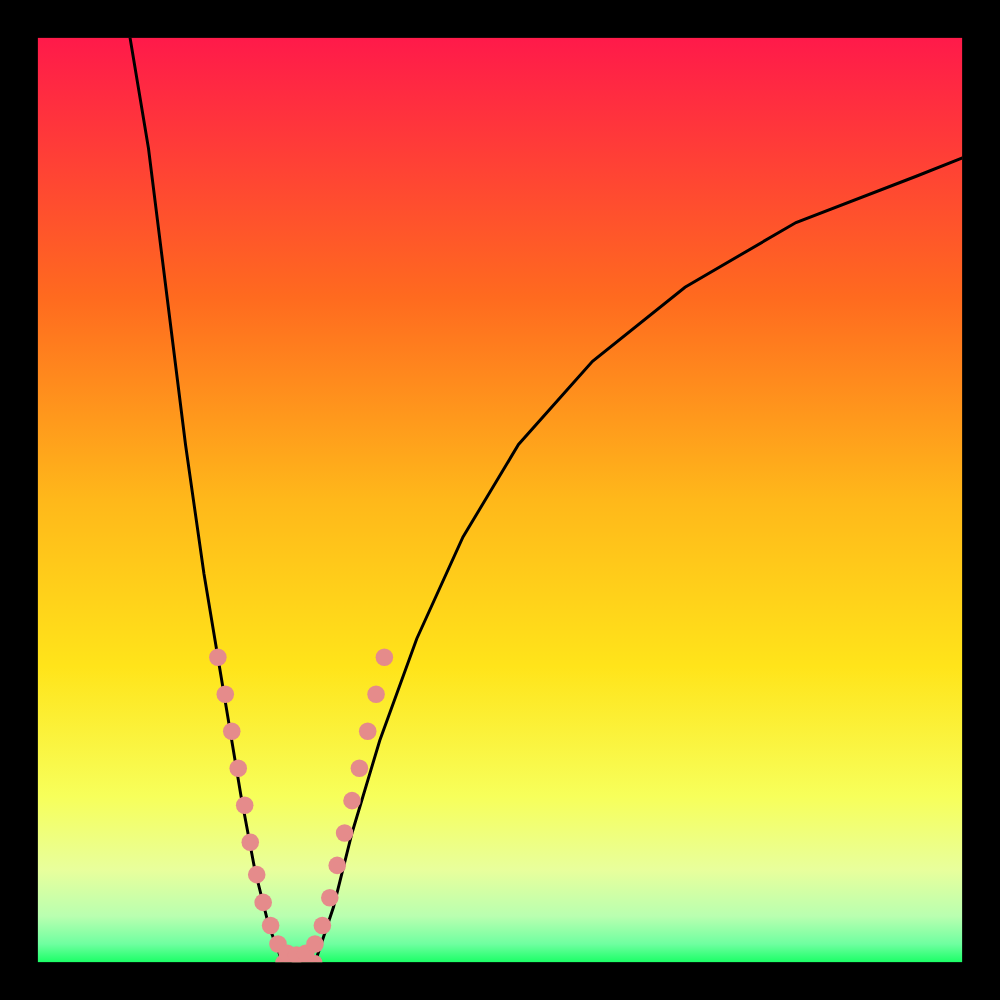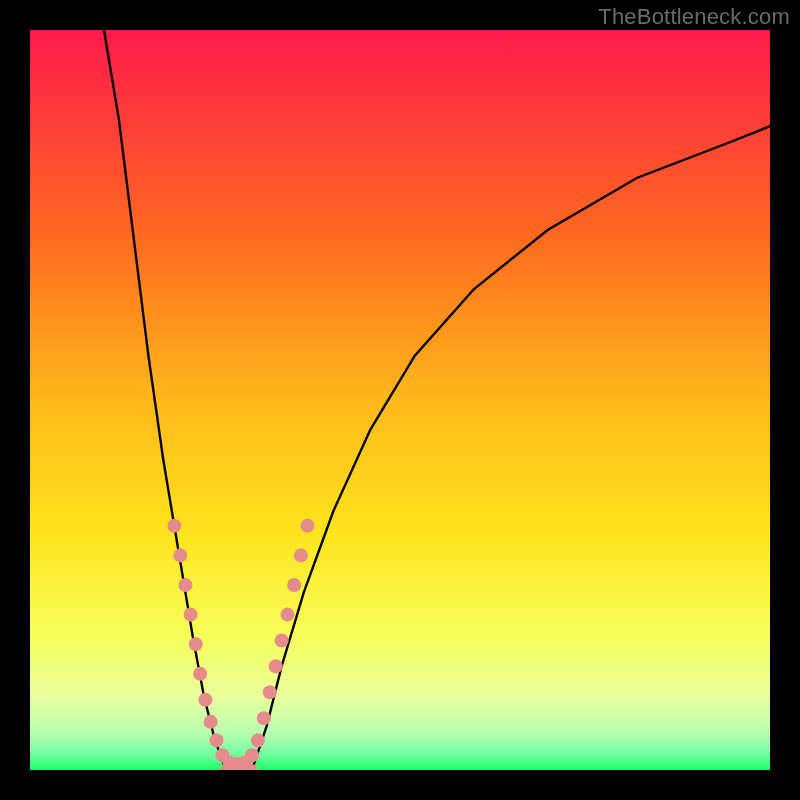--- a/index.html
+++ b/index.html
@@ -101,15 +101,14 @@
           <circle cx="34.000" cy="82.500" r="0.95" fill="#e58b8b"></circle>
           <circle cx="34.800" cy="79.000" r="0.95" fill="#e58b8b"></circle>
           <circle cx="35.700" cy="75.000" r="0.95" fill="#e58b8b"></circle>
           <circle cx="36.600" cy="71.000" r="0.95" fill="#e58b8b"></circle>
           <circle cx="37.500" cy="67.000" r="0.95" fill="#e58b8b"></circle>
         </g>
     </svg>
 
   </div>
 
-  <div class="watermark">TheBottleneck.com</div>
 
 </div>
 
 </body></html>

